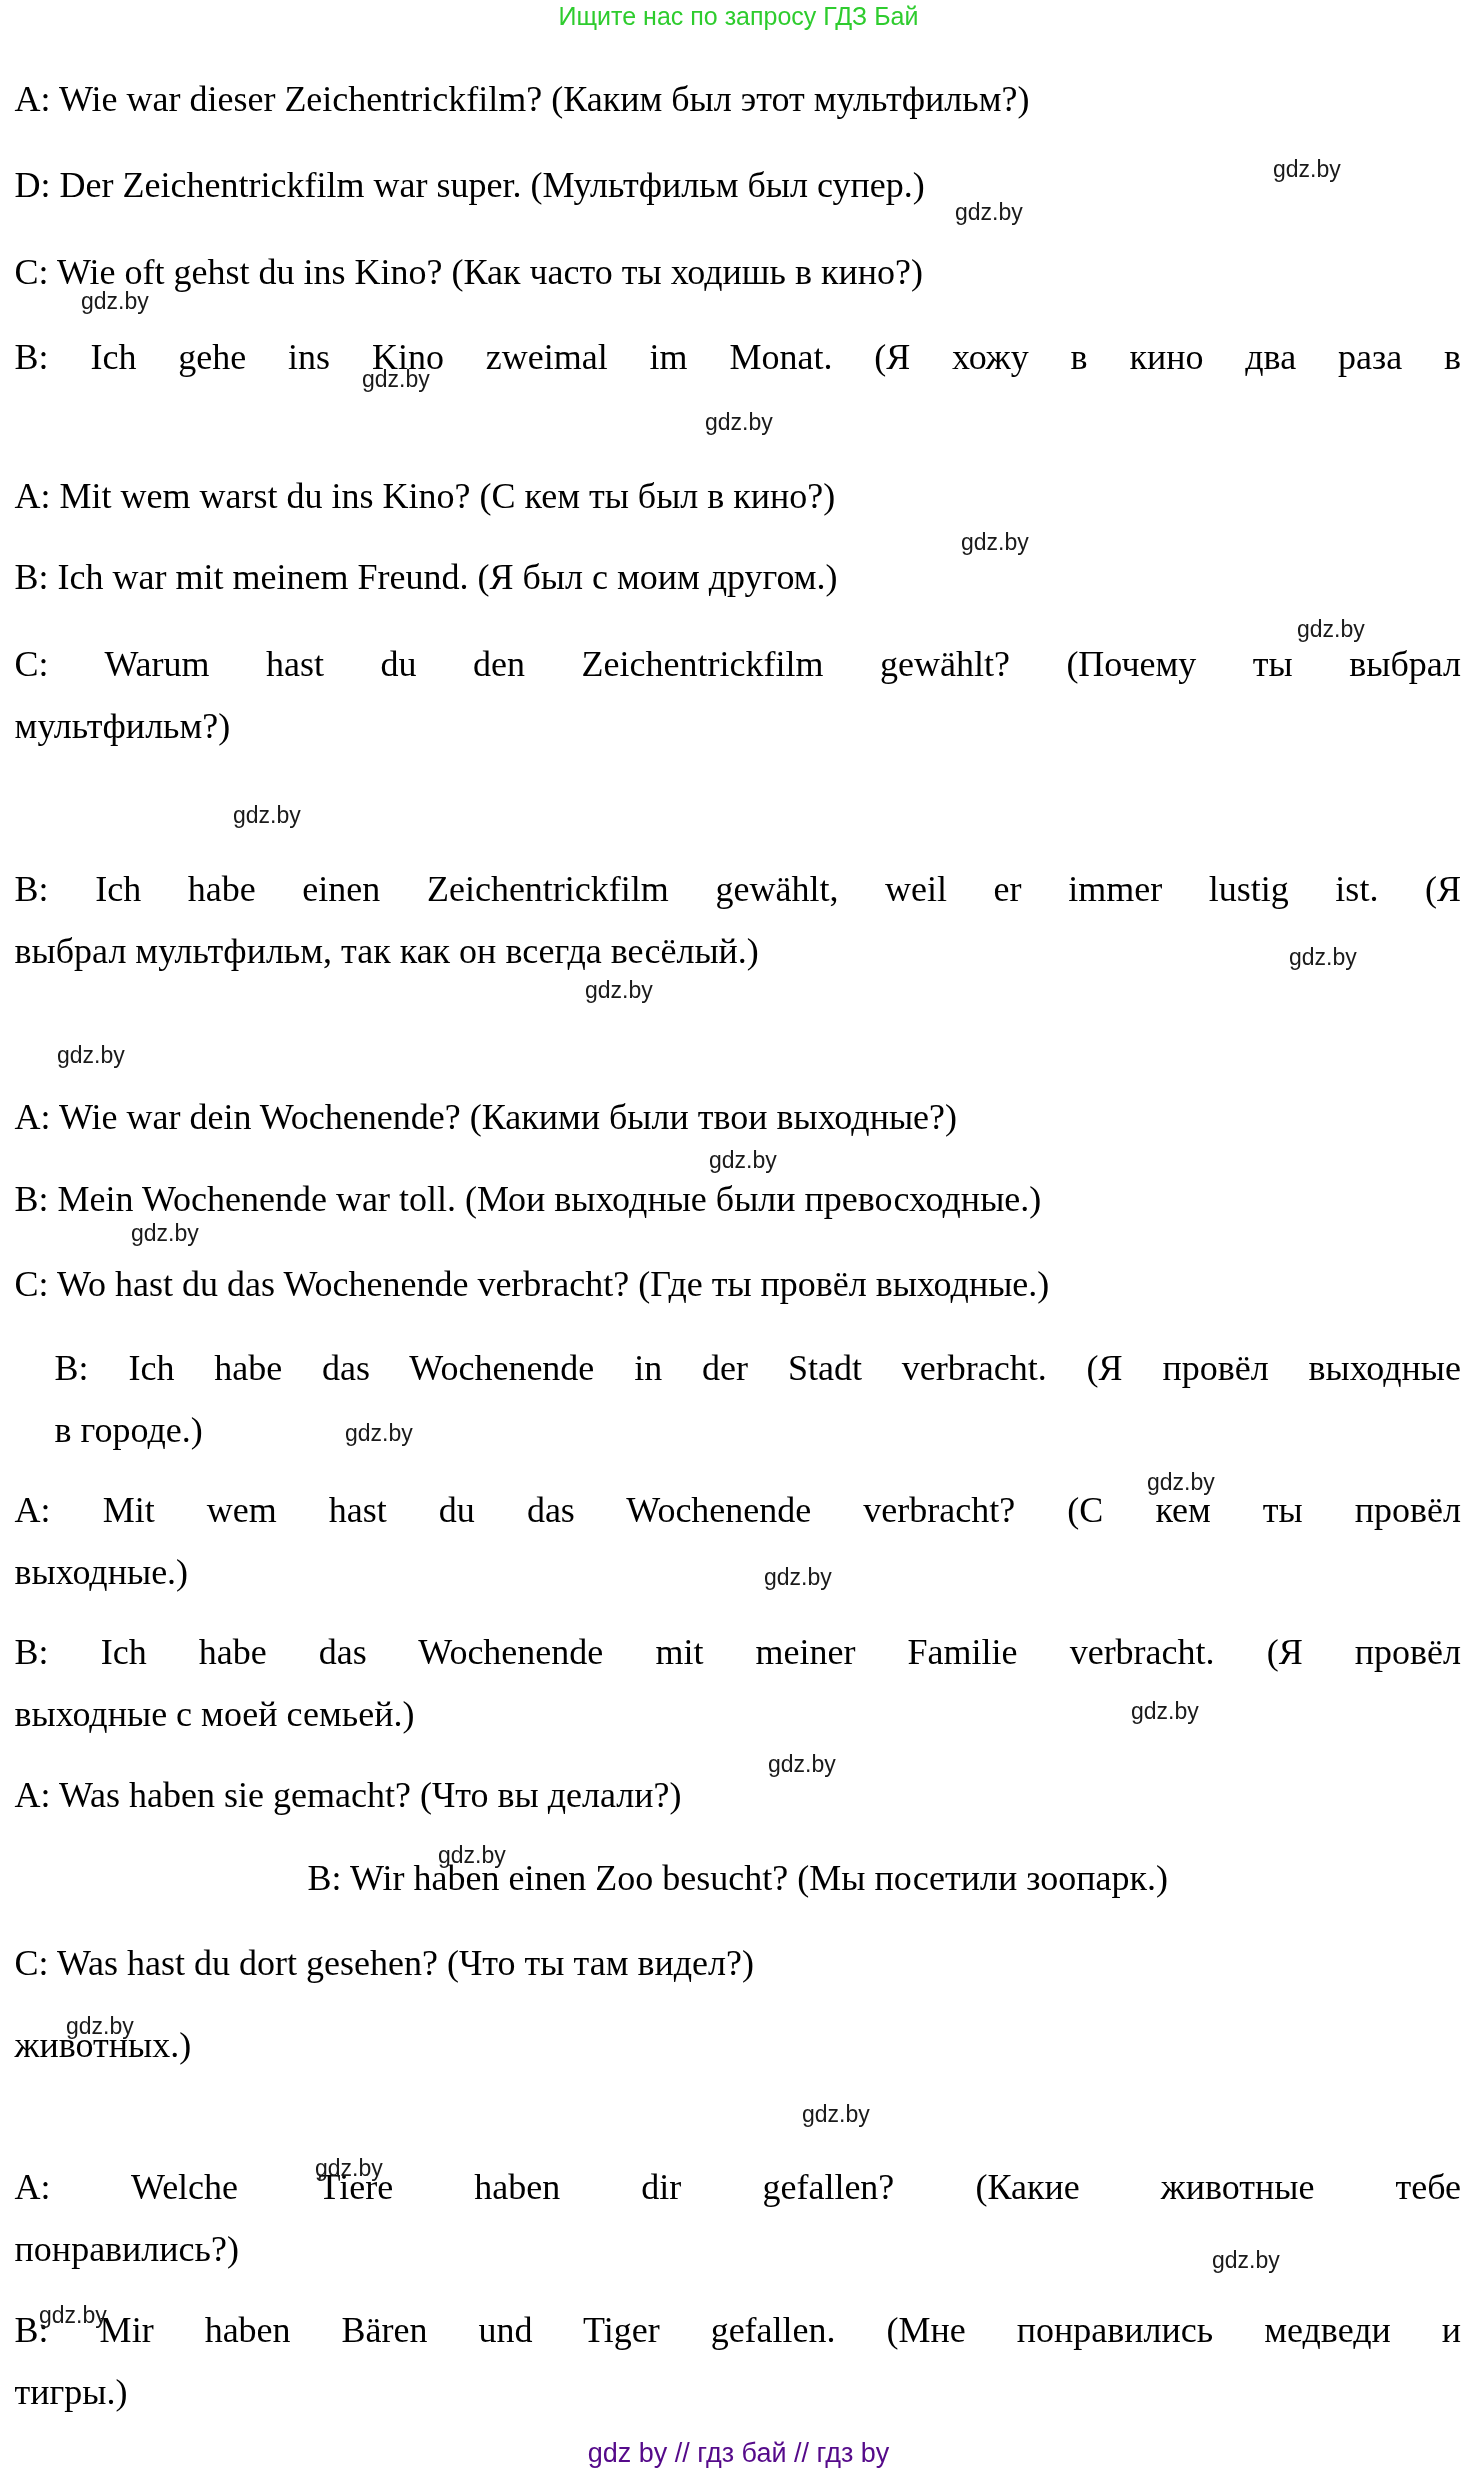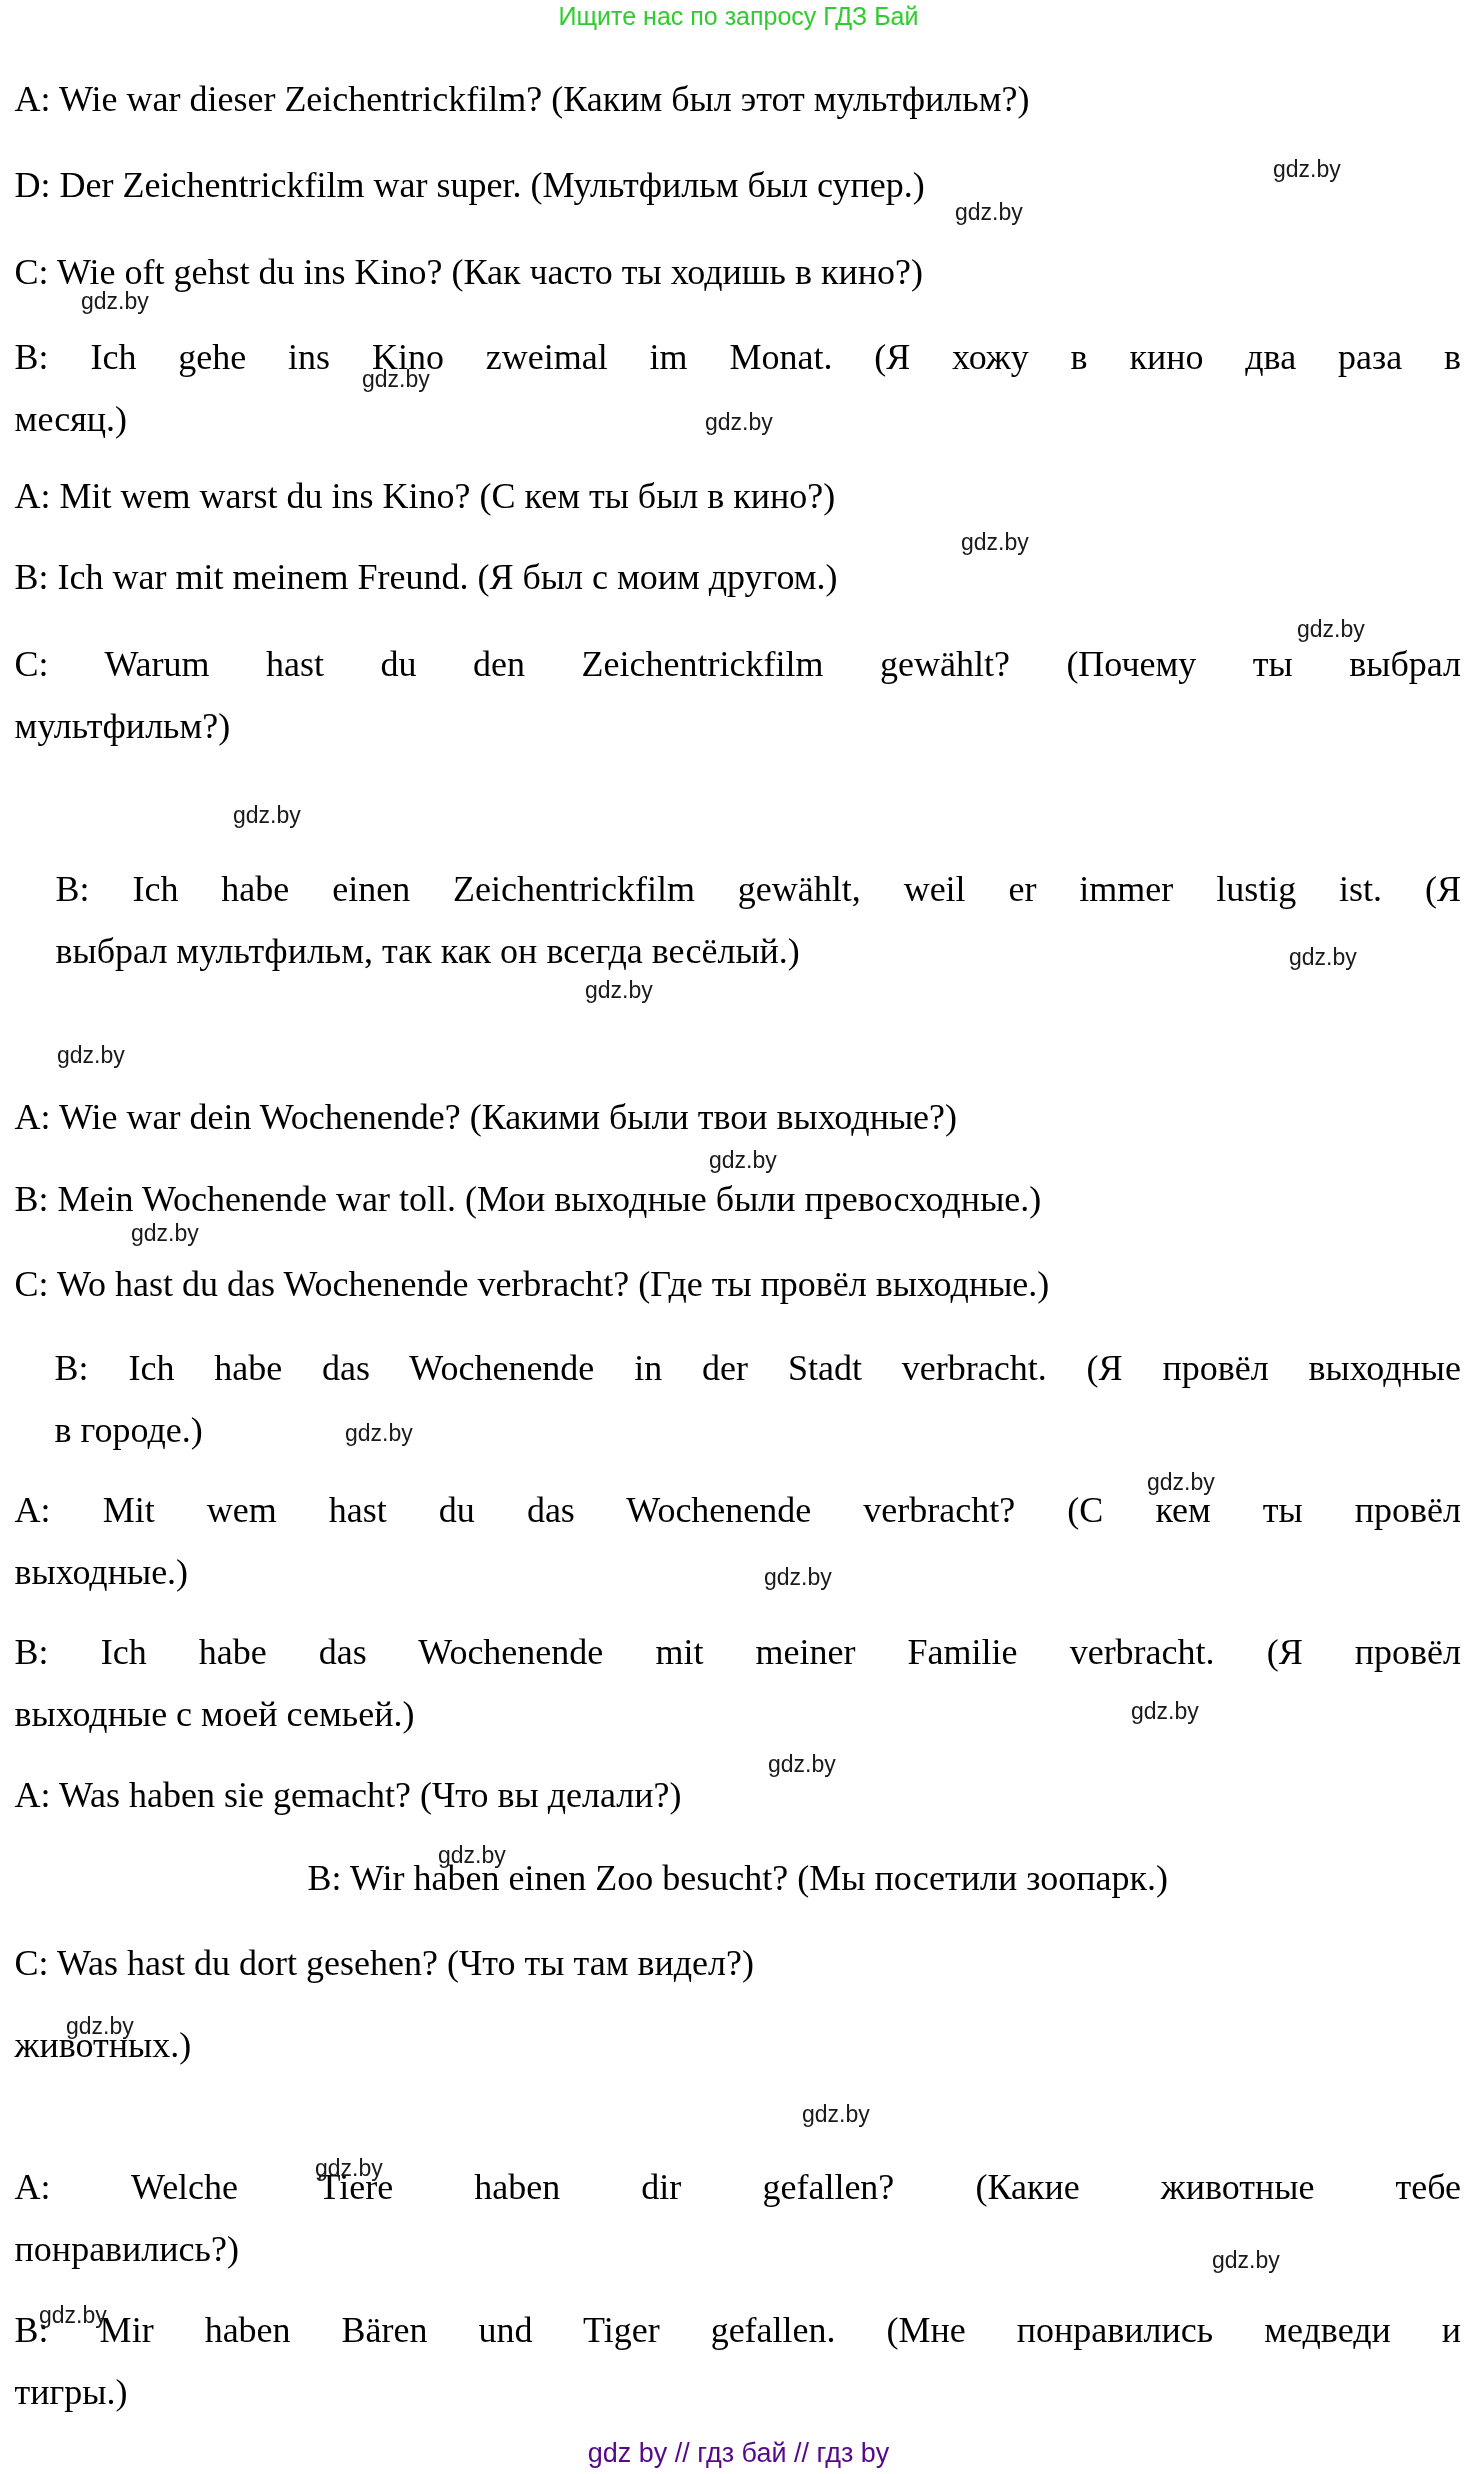--- a/index.html
+++ b/index.html
@@ -72,33 +72,32 @@
         <div class="line">A: Wie war dieser Zeichentrickfilm? (Каким был этот мультфильм?)</div>
       </div>
       <div class="para" style="top: 154px;">
         <div class="line">D: Der Zeichentrickfilm war super. (Мультфильм был супер.)</div>
       </div>
       <div class="para" style="top: 241px;">
         <div class="line">C: Wie oft gehst du ins Kino? (Как часто ты ходишь в кино?)</div>
       </div>
       <div class="para" style="top: 326px;">
         <div class="line just">B: Ich gehe ins Kino zweimal im Monat. (Я хожу в кино два раза в</div>
-        <div class="line">месяц.)</div>
       </div>
       <div class="para" style="top: 465px;">
         <div class="line">A: Mit wem warst du ins Kino? (С кем ты был в кино?)</div>
       </div>
       <div class="para" style="top: 546px;">
         <div class="line">B: Ich war mit meinem Freund. (Я был с моим другом.)</div>
       </div>
       <div class="para" style="top: 633px;">
         <div class="line just">C: Warum hast du den Zeichentrickfilm gewählt? (Почему ты выбрал</div>
         <div class="line">мультфильм?)</div>
       </div>
-      <div class="para" style="top: 858px; margin-left: 41px;">
+      <div class="para" style="top: 858px;">
         <div class="line just">B: Ich habe einen Zeichentrickfilm gewählt, weil er immer lustig ist. (Я</div>
         <div class="line">выбрал мультфильм, так как он всегда весёлый.)</div>
       </div>
       <div class="para" style="top: 1086px;">
         <div class="line">A: Wie war dein Wochenende? (Какими были твои выходные?)</div>
       </div>
       <div class="para" style="top: 1168px;">
         <div class="line">B: Mein Wochenende war toll. (Мои выходные были превосходные.)</div>
       </div>
       <div class="para" style="top: 1253px;">

